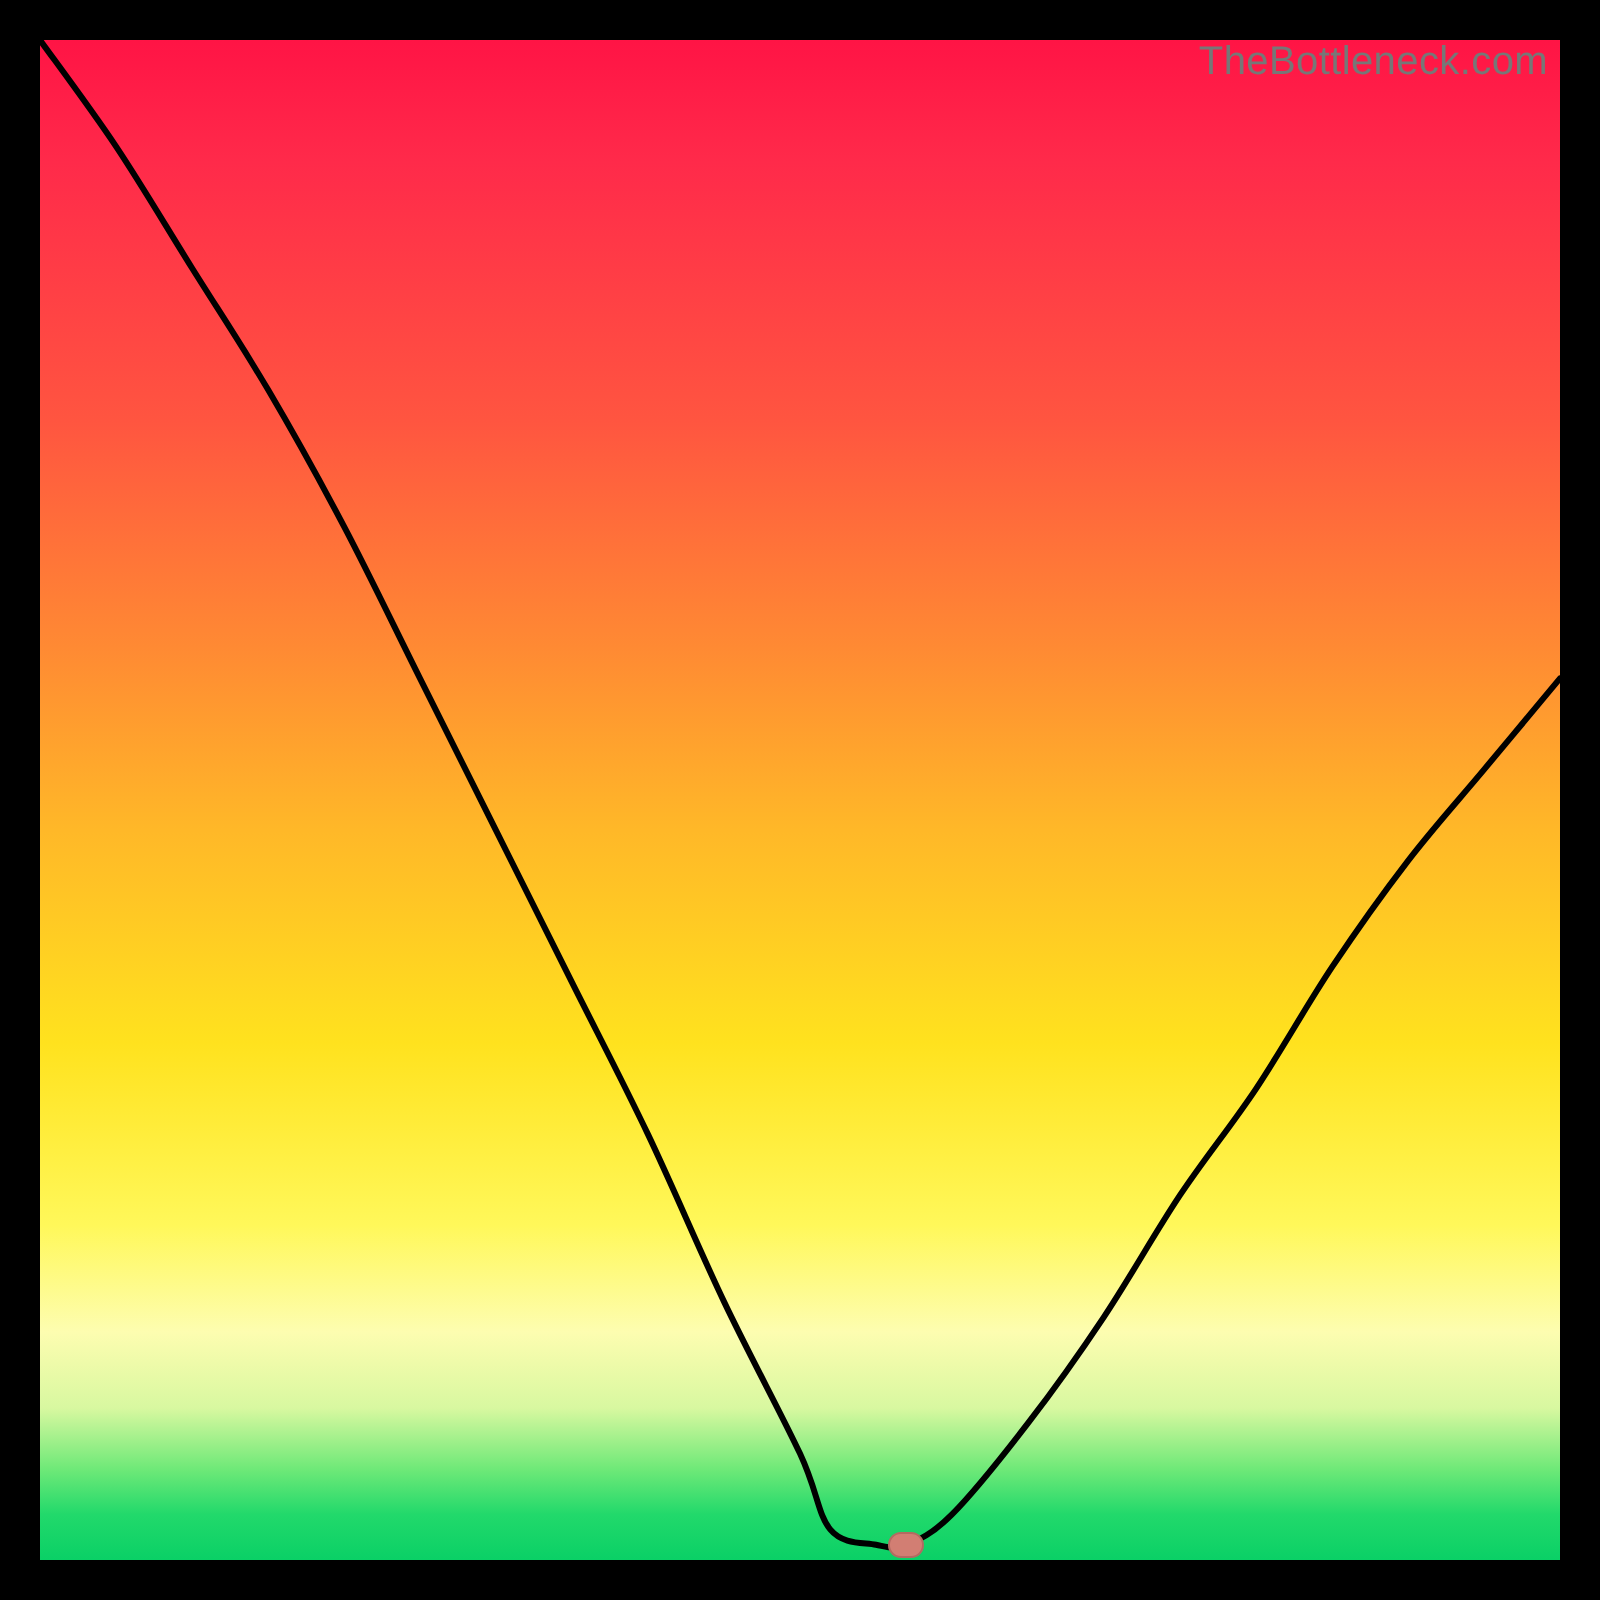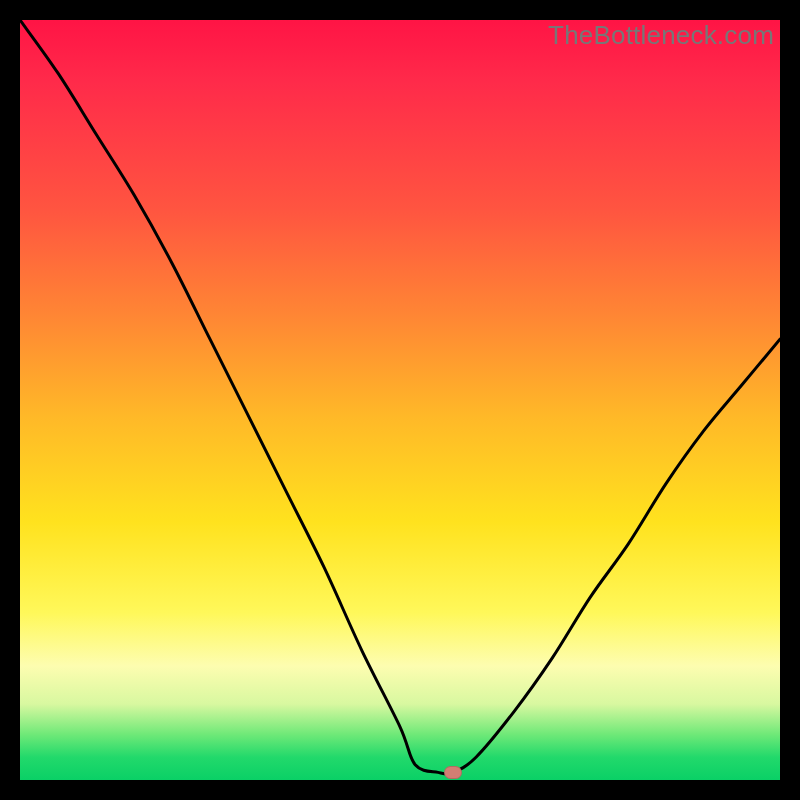--- a/index.html
+++ b/index.html
@@ -37,21 +37,21 @@
       #6fe978 94%,
       #22d96b 97%,
       #0ad066 100%
     );
   }
   .watermark {
     position: absolute;
     top: 0px;
     right: 6px;
     color: #777;
-    font-size: 26px;
+    font-size: 20px;
     font-weight: 500;
     letter-spacing: 0.2px;
     user-select: none;
   }
   svg.curve {
     position: absolute;
     left: 0;
     top: 0;
     width: 760px;
     height: 760px;

